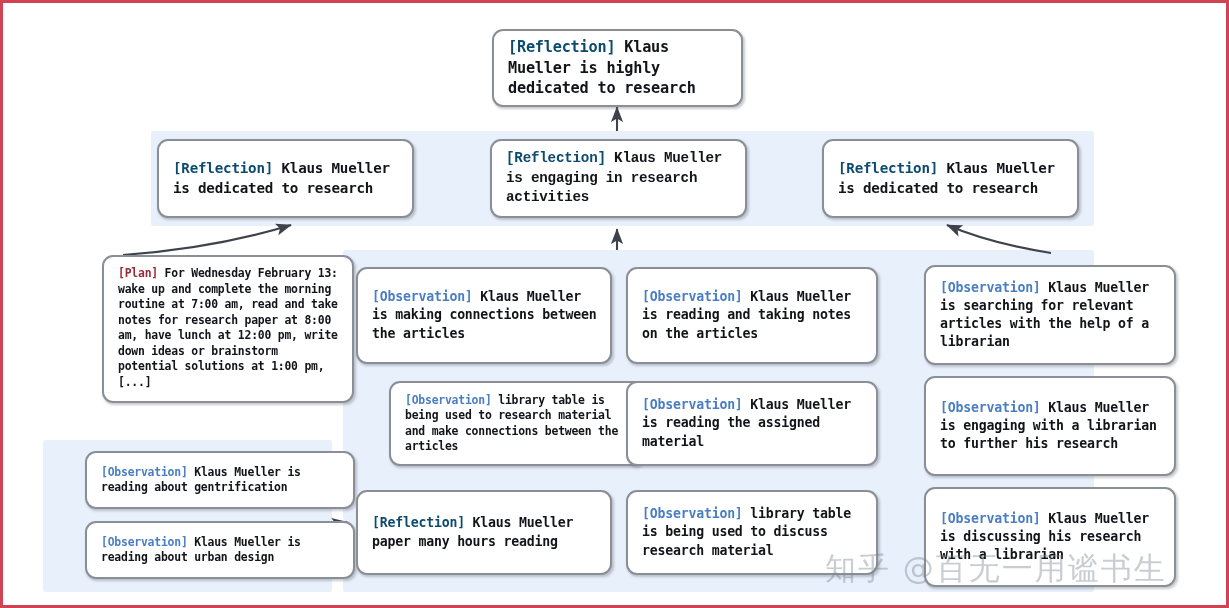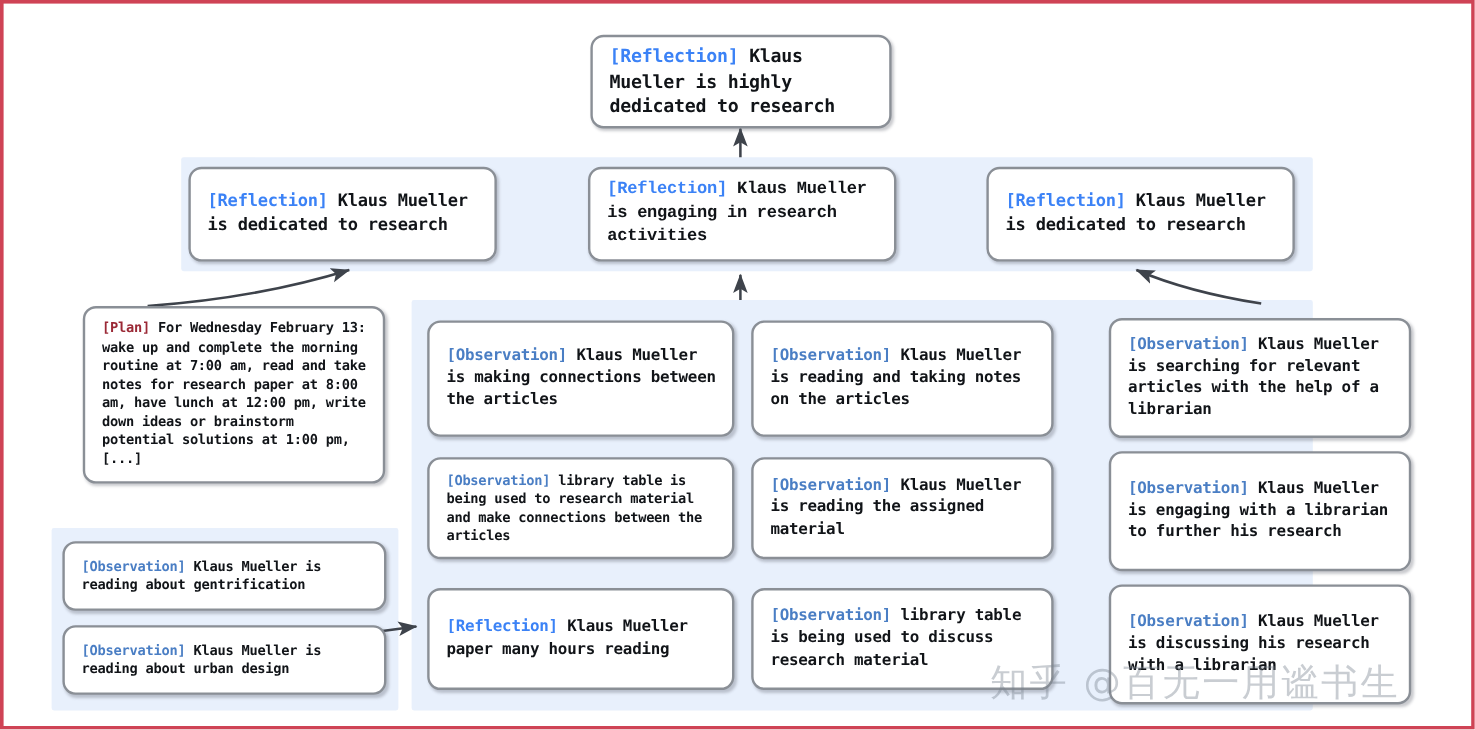--- a/index.html
+++ b/index.html
@@ -38,28 +38,28 @@
     padding: 9px 12px 9px 14px;
     color: #111418;
     font-weight: bold;
     letter-spacing: -0.2px;
     line-height: 1.38;
     display: flex;
     align-items: center;
   }
   .node .txt { display: block; width: 100%; }
   .tag { font-weight: bold; }
-  .tag-reflection { color: #3b82f6; }
+  .tag-reflection { color: #0c4a6e; }
   .tag-observation { color: #4a7ec4; }
   .tag-plan { color: #9b2936; }
 
   .fs15 { font-size: 15.2px; }
   .fs14 { font-size: 14.2px; }
   .fs13 { font-size: 13.2px; }
-  .fs11 { font-size: 11.4px; line-height: 1.33; }
+  .fs11 { font-size: 11.4px; line-height: 1.33; margin-left: 33px; }
 
   .plan-node { align-items: flex-start; line-height: 1.36; }
 
   
   #arrows {
     position: absolute;
     left: 0; top: 0;
     width: 1229px; height: 608px;
     pointer-events: none;
   }

